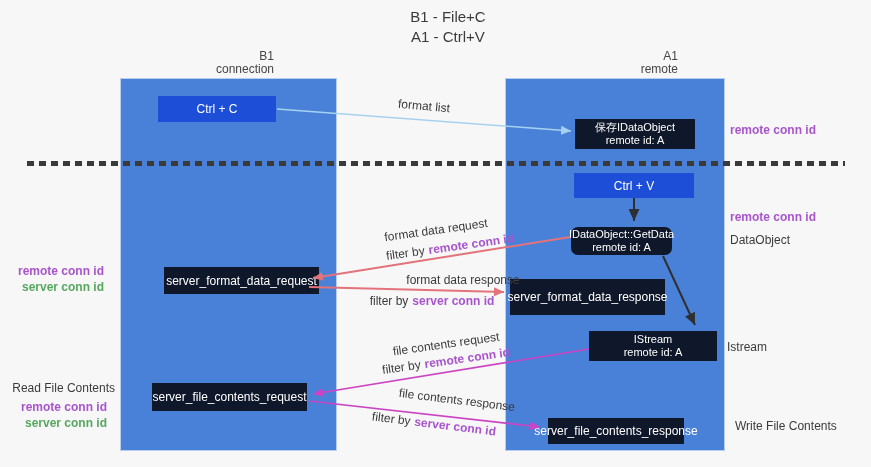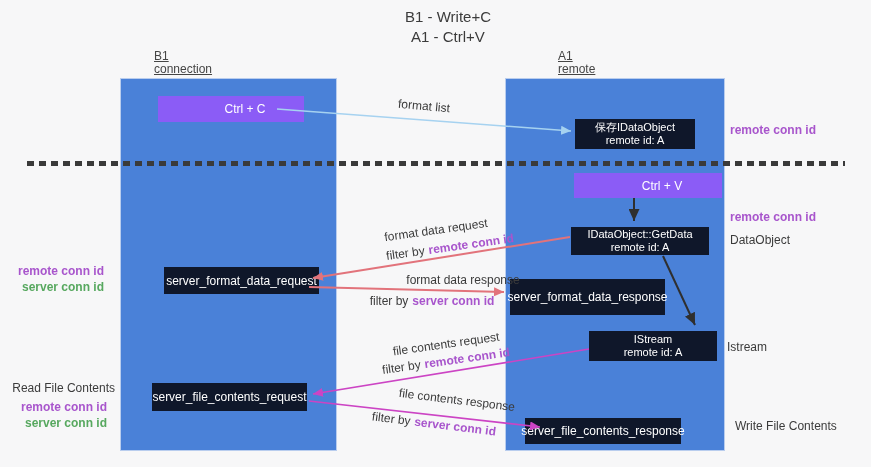--- a/index.html
+++ b/index.html
@@ -14,59 +14,59 @@
     text-align:center; font-size:15px; line-height:20px; color:#3b3b3b;
   }
   .title span{display:block;}
   .lane{
     position:absolute; top:78px; height:373px;
     background:#4a81d8; border:1px solid #b9cdee; box-sizing:border-box;
   }
   .lane-left{left:120px; width:217px;}
   .lane-right{left:505px; width:220px;}
   .lane-header{
-    position:absolute; top:50px; width:120px; text-align:left;
-    font-size:12px; line-height:13px; color:#454545;text-decoration:underline;
+    position:absolute; top:50px; width:120px; text-align:right;
+    font-size:12px; line-height:13px; color:#454545;
   }
   .lane-header span{display:block;}
   .lh-left{left:154px;}
   .lh-right{left:558px;}
   .dashline{
     position:absolute; left:27px; top:161px; width:818px; height:5px;
     background:repeating-linear-gradient(90deg,#3a3a3a 0 7px,transparent 7px 12px);
   }
   .node{
     position:absolute; display:flex; flex-direction:column;
     align-items:center; justify-content:center;
     color:#ffffff; text-align:center; font-size:12px; line-height:14px;
     white-space:nowrap;
   }
   .node.orange{background:#0f172a;}
-  .node.green{background:#8b5cf6;padding-left:28px;}
+  .node.green{background:#1d4ed8;}
   .node.two-line{font-size:11px; line-height:13px;}
   .ann{position:absolute; font-size:12px; white-space:nowrap;}
   .purple{color:#a855cc; font-weight:bold;}
   .greentx{color:#57a85f; font-weight:bold;}
   .dark{color:#3b3b3b;}
   .right-align{text-align:right;}
   .stack span{display:block; line-height:16px;}
   .flow-label{
     position:absolute; font-size:12px; white-space:nowrap; color:#3b3b3b;
     transform:translate(-50%,-50%);
   }
   .flow-label .filter-prefix{margin-right:4px;}
   svg.overlay{position:absolute; left:0; top:0; pointer-events:none;}
 </style>
 </head>
 <body>
 
 <div class="canvas">
 
   <div class="title">
-    <span>B1 - Write+C</span>
+    <span>B1 - File+C</span>
     <span>A1 - Ctrl+V</span>
   </div>
 
   <div class="lane-header lh-left">
     <span>B1</span>
     <span>connection</span>
   </div>
   <div class="lane-header lh-right">
     <span>A1</span>
     <span>remote</span>
@@ -83,21 +83,21 @@
 
   <div class="node orange two-line" style="left:575px;top:119px;width:120px;height:30px;">
     <span>保存IDataObject</span>
     <span>remote id: A</span>
   </div>
 
   <div class="node green" style="left:574px;top:173px;width:120px;height:25px;align-items:center;">
     <span>Ctrl + V</span>
   </div>
 
-  <div class="node orange two-line" style="left:571px;top:227px;width:138px;height:28px;">
+  <div class="node orange two-line" style="left:571px;top:227px;width:101px;height:28px;border-radius:7px;">
     <span>IDataObject::GetData</span>
     <span>remote id: A</span>
   </div>
 
   <div class="node orange" style="left:152px;top:267px;width:155px;height:27px;margin-left:12px;">
     <span>server_format_data_request</span>
   </div>
 
   <div class="node orange" style="left:510px;top:279px;width:155px;height:36px;">
     <span>server_format_data_response</span>
@@ -105,21 +105,21 @@
 
   <div class="node orange two-line" style="left:589px;top:331px;width:128px;height:30px;">
     <span>IStream</span>
     <span>remote id: A</span>
   </div>
 
   <div class="node orange" style="left:152px;top:383px;width:155px;height:28px;justify-content:center;">
     <span>server_file_contents_request</span>
   </div>
 
-  <div class="node orange" style="left:525px;top:418px;width:156px;height:26px;">
+  <div class="node orange" style="left:548px;top:418px;width:136px;height:26px;">
     <span>server_file_contents_response</span>
   </div>
 
   <svg class="overlay" width="871" height="467" viewBox="0 0 871 467">
     <defs>
       <marker id="arrowBlue" markerUnits="userSpaceOnUse" markerWidth="11" markerHeight="9" refX="10" refY="4.5" orient="auto">
         <path d="M0,0 L10,4.5 L0,9 Z" fill="#a6d2f0"></path>
       </marker>
       <marker id="arrowSalmon" markerUnits="userSpaceOnUse" markerWidth="11" markerHeight="9" refX="10" refY="4.5" orient="auto">
         <path d="M0,0 L10,4.5 L0,9 Z" fill="#e2737b"></path>

